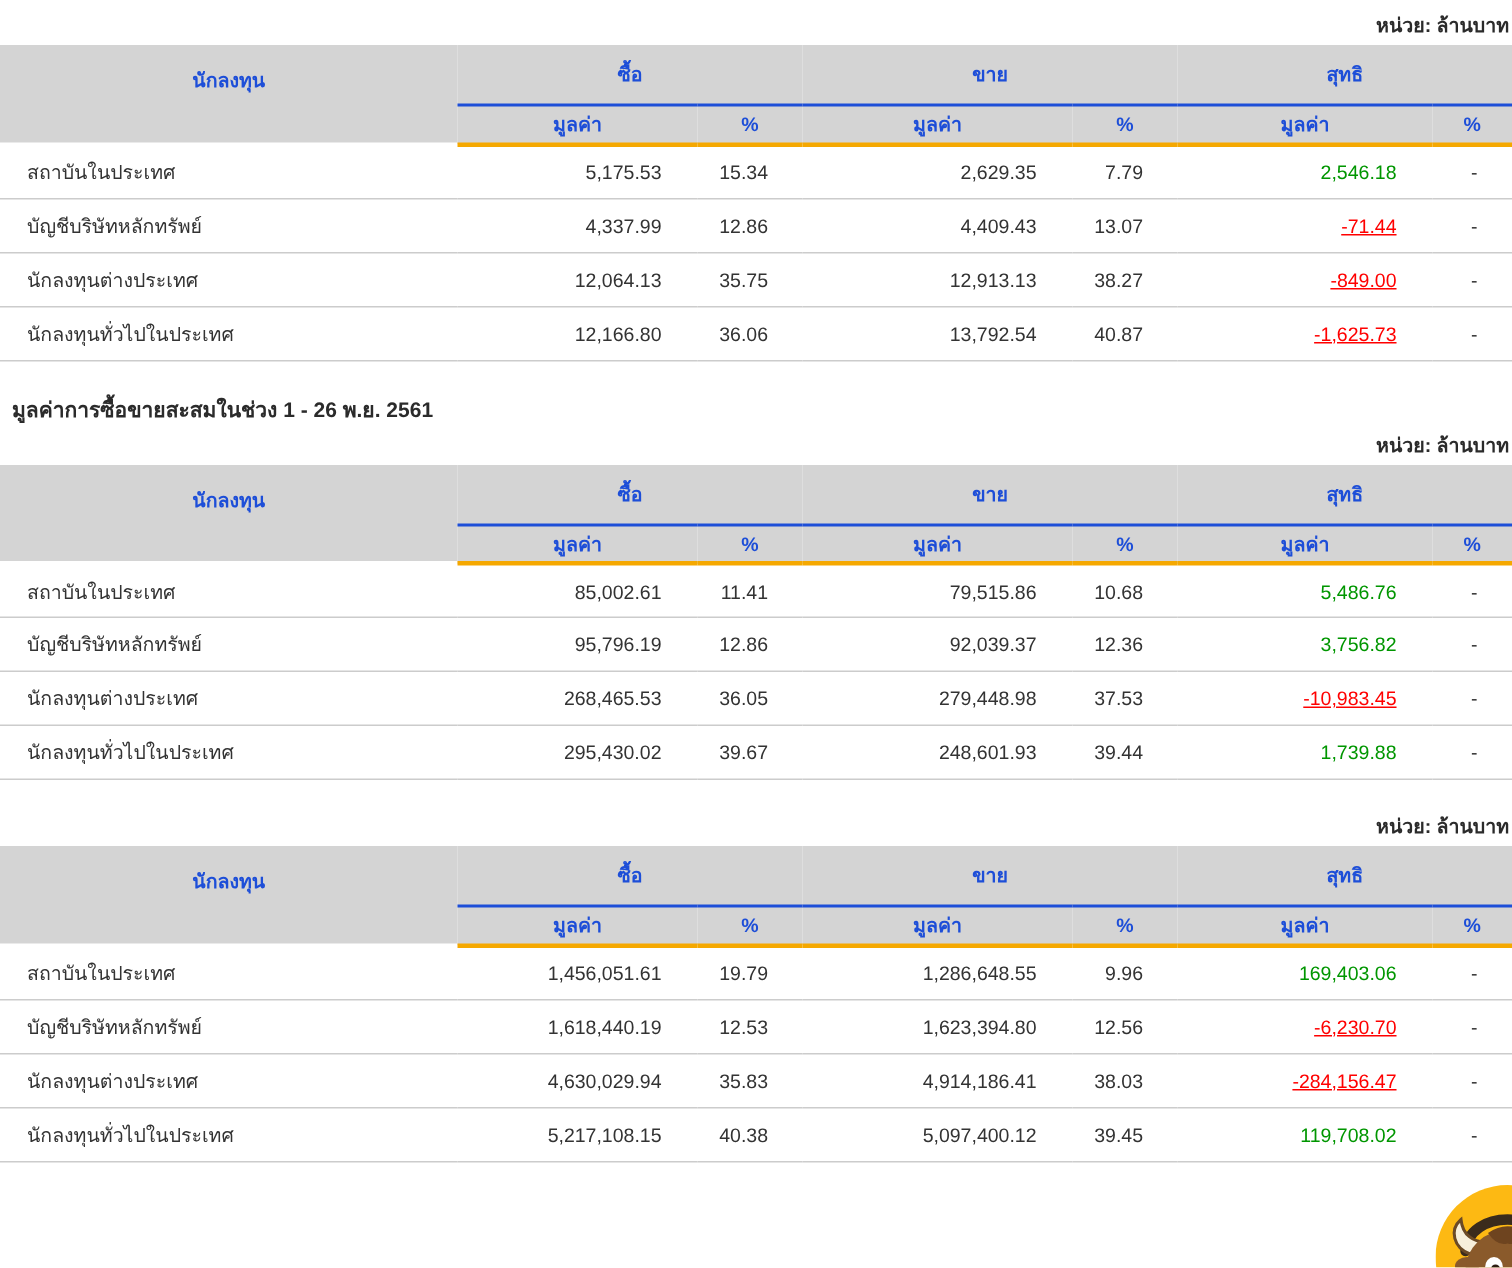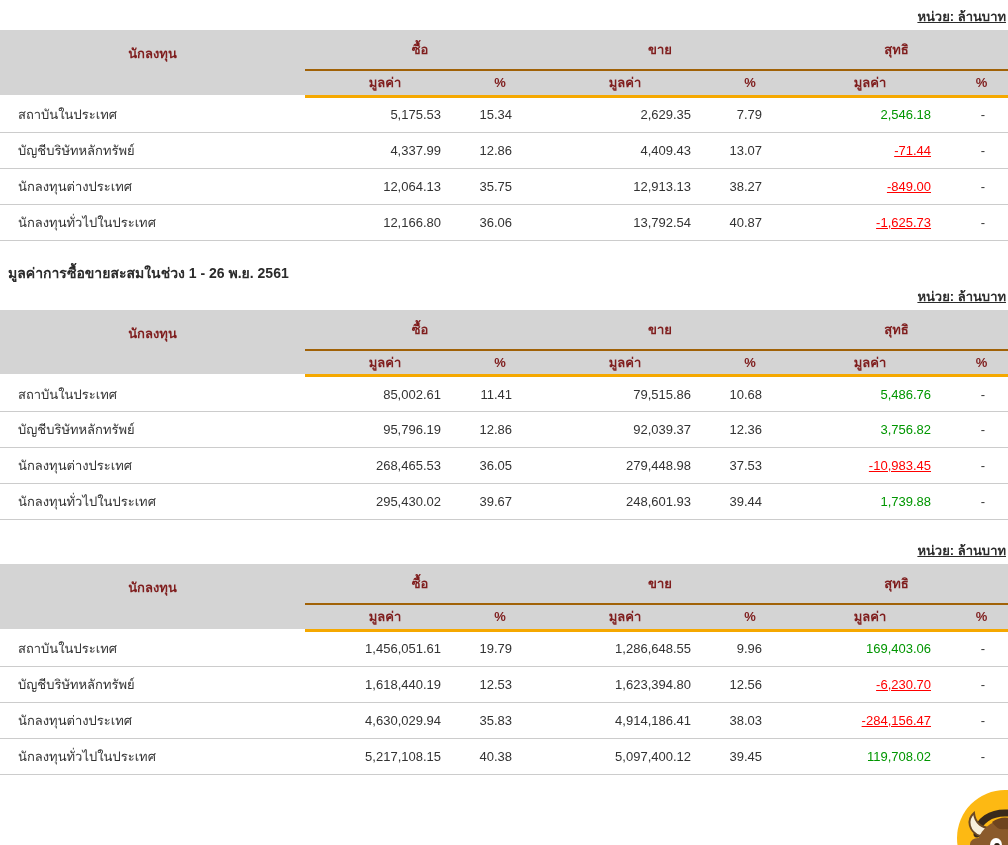--- a/index.html
+++ b/index.html
@@ -25,38 +25,37 @@
     padding-left: 8px;
     line-height: 20px;
   }
   .unit-label {
     font-size: 13px;
     font-weight: bold;
     text-align: right;
     line-height: 18px;
     margin: 5px 2px 4px 0;
     color: #2b2b2b;
-    text-decoration: underline;
   }
   table.trade-table {
     width: 1008px;
     border-collapse: collapse;
     table-layout: fixed;
     font-size: 13px;
   }
   thead th {
     background: var(--header_bg, #d4d4d4);
     font-weight: bold;
-    color: #7f1d1d;
+    color: #1d4ed8;
     margin-left: 10px;
   }
   tr.h1 th { height: 40px; }
   tr.h2 th {
     height: 26px;
-    border-top: 2px solid #a16207;
+    border-top: 2px solid #1d4ed8;
     border-bottom: 3px solid var(--accent_orange, #f5a800);
   }
   th.th-investor {
     vertical-align: top;
     padding-top: 13px;
     border-bottom: 3px solid #ffffff;
   }
   tbody td {
     height: 36px;
     border-bottom: 1px solid var(--row_border, #cccccc);

